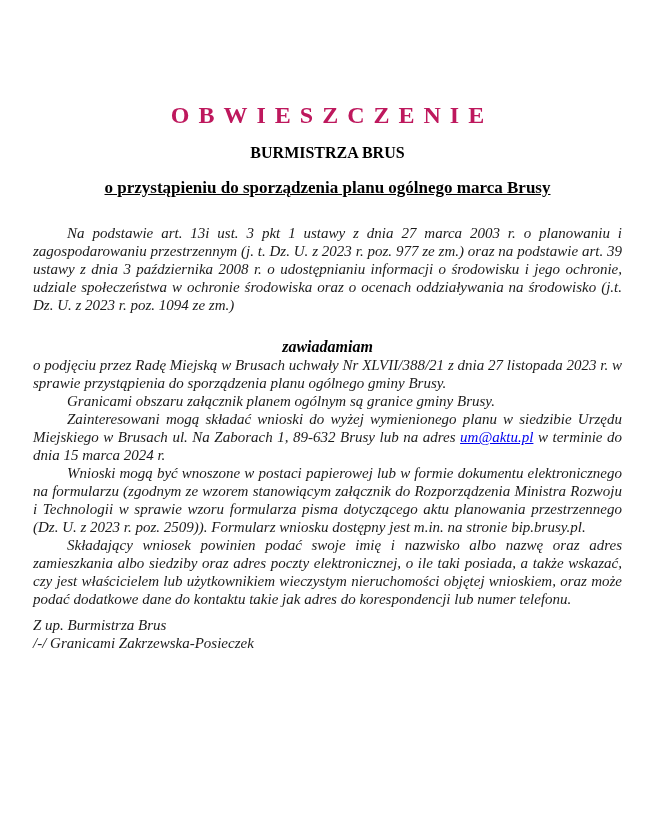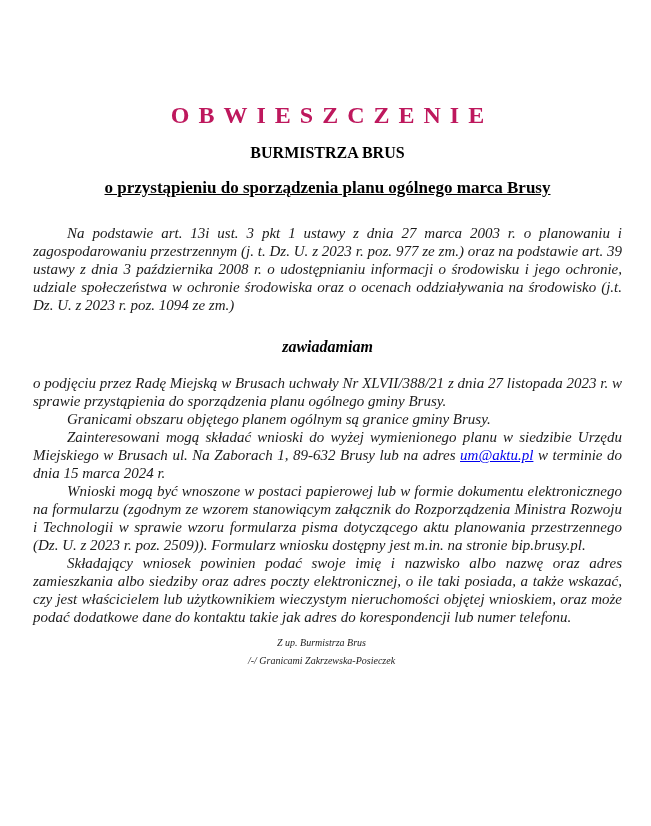--- a/index.html
+++ b/index.html
@@ -53,33 +53,32 @@
   }
   .para { margin: 0; }
   .para.indent { text-indent: 34px; }
   .para.first { margin-top: 26px; }
   .notice-word {
     text-align: center;
     font-size: 16px;
     font-weight: bold;
     line-height: 18px;
     margin-top: 24px;
-    margin-bottom: 18px;
     color: #000000;
   }
   .email-link {
     color: #0000ee;
     text-decoration: underline;
     cursor: pointer;
   }
   .signature {
     margin-top: 8px;
     margin-right: 12px;
-    text-align: center;
-    font-size: 10px;
+    text-align: left;
+    font-size: 15px;
     line-height: 18px;
   }
 </style>
 </head>
 <body>
 
 <div class="page">
 
   <h1 class="doc-title">OBWIESZCZENIE</h1>
 
@@ -88,21 +87,21 @@
   <div class="doc-subject">o przystąpieniu do sporządzenia planu ogólnego marca Brusy</div>
 
   <div class="body-text">
 
     <p class="para indent first">Na podstawie art. 13i ust. 3 pkt 1 ustawy z dnia 27 marca 2003 r. o planowaniu i zagospodarowaniu przestrzennym (j. t. Dz. U. z 2023 r. poz. 977 ze zm.) oraz na podstawie art. 39 ustawy z dnia 3 października 2008 r. o udostępnianiu informacji o środowisku i jego ochronie, udziale społeczeństwa w ochronie środowiska oraz o ocenach oddziaływania na środowisko (j.t. Dz. U. z 2023 r. poz. 1094 ze zm.)</p>
 
     <div class="notice-word">zawiadamiam</div>
 
     <p class="para">o podjęciu przez Radę Miejską w Brusach uchwały Nr XLVII/388/21 z dnia 27 listopada 2023 r. w sprawie przystąpienia do sporządzenia planu ogólnego gminy Brusy.</p>
 
-    <p class="para indent">Granicami obszaru objętego planem ogólnym są granice gminy Brusy.</p>
+    <p class="para indent">Granicami obszaru załącznik planem ogólnym są granice gminy Brusy.</p>
 
     <p class="para indent"><span>Zainteresowani mogą składać wnioski do wyżej wymienionego planu w siedzibie Urzędu Miejskiego w Brusach ul. Na Zaborach 1, 89-632 Brusy lub na adres </span><a class="email-link">um@aktu.pl</a><span> w terminie do dnia 15 marca 2024 r.</span></p>
 
     <p class="para indent">Wnioski mogą być wnoszone w postaci papierowej lub w formie dokumentu elektronicznego na formularzu (zgodnym ze wzorem stanowiącym załącznik do Rozporządzenia Ministra Rozwoju i Technologii w sprawie wzoru formularza pisma dotyczącego aktu planowania przestrzennego (Dz. U. z 2023 r. poz. 2509)). Formularz wniosku dostępny jest m.in. na stronie bip.brusy.pl.</p>
 
     <p class="para indent">Składający wniosek powinien podać swoje imię i nazwisko albo nazwę oraz adres zamieszkania albo siedziby oraz adres poczty elektronicznej, o ile taki posiada, a także wskazać, czy jest właścicielem lub użytkownikiem wieczystym nieruchomości objętej wnioskiem, oraz może podać dodatkowe dane do kontaktu takie jak adres do korespondencji lub numer telefonu.</p>
 
     <div class="signature">
       <div>Z up. Burmistrza Brus</div>
       <div>/-/ Granicami Zakrzewska-Posieczek</div>

